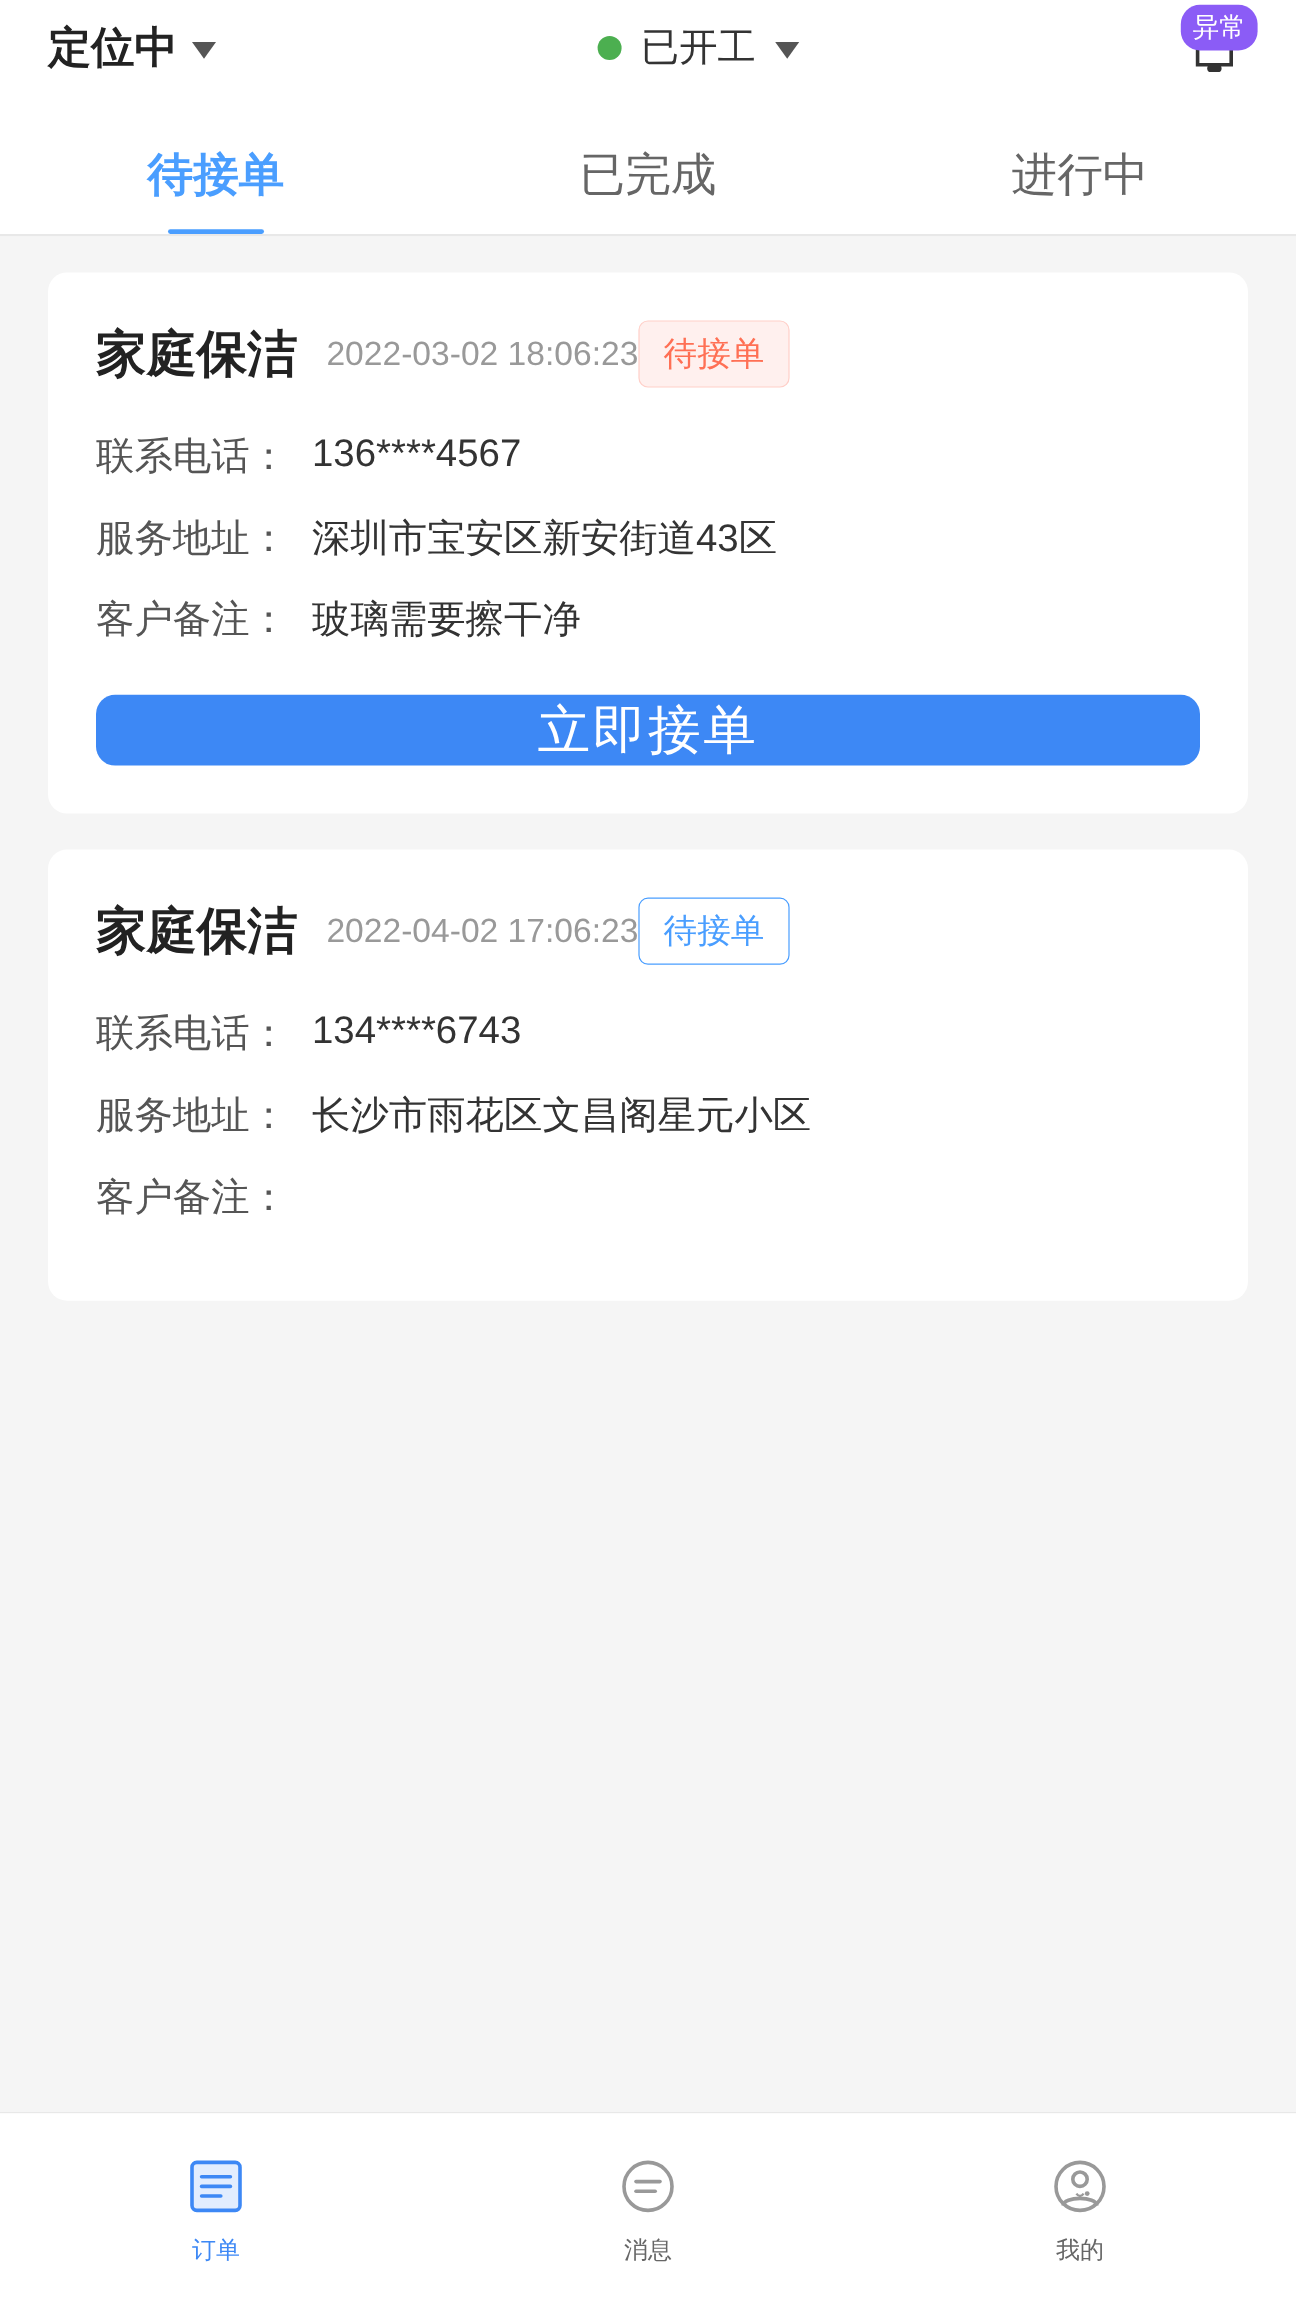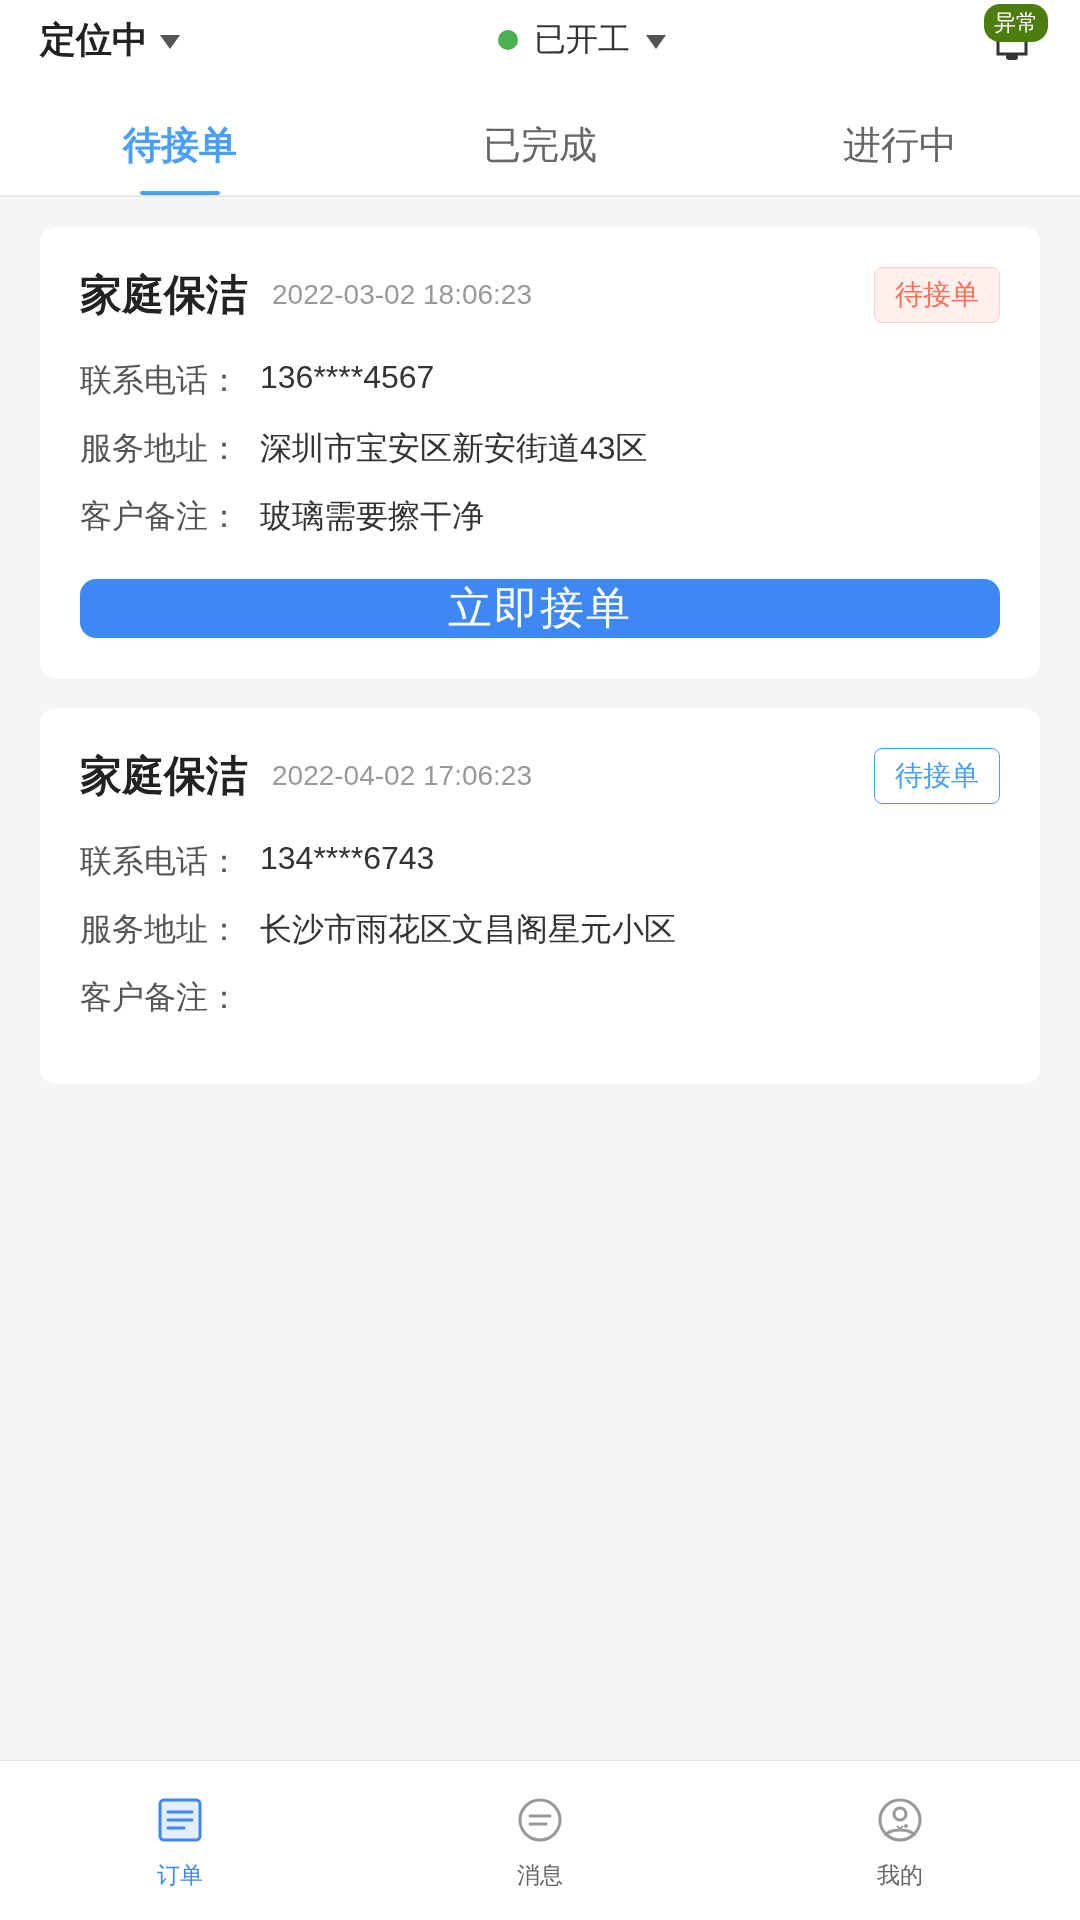--- a/index.html
+++ b/index.html
@@ -78,21 +78,21 @@
     }
 
     .notification-area {
       position: relative;
     }
 
     .abnormal-badge {
       position: absolute;
       top: -8px;
       right: -8px;
-      background: #4d7c0f;
+      background: #8b5cf6;
       color: white;
       font-size: 22px;
       padding: 4px 10px;
       border-radius: 16px;
       z-index: 10;
     }
 
     .bell-icon {
       width: 56px;
       height: 56px;
@@ -149,21 +149,20 @@
     .order-card {
       background: #ffffff;
       border-radius: 16px;
       padding: 40px;
       margin-bottom: 30px;
     }
 
     .order-header {
       display: flex;
       align-items: center;
-      justify-content: space-between;
       margin-bottom: 36px;
     }
 
     .order-header-left {
       display: flex;
       align-items: center;
       gap: 24px;
     }
 
     .order-type {
@@ -253,21 +252,21 @@
 
     .nav-icon {
       width: 60px;
       height: 60px;
       display: flex;
       align-items: center;
       justify-content: center;
     }
 
     .nav-label {
-      font-size: 23px;
+      font-size: 20px;
       color: #666;
     }
 
     .nav-item.active .nav-label {
       color: #3d88f5;
     }
 
     
     svg {
       display: block;

